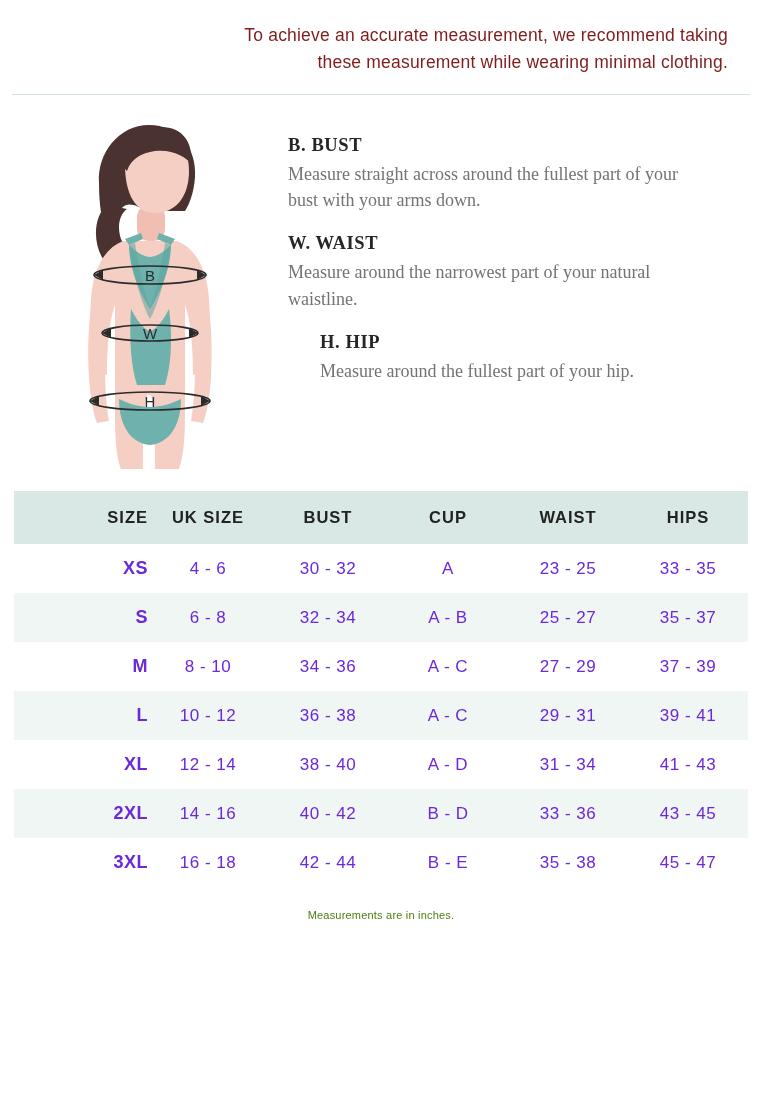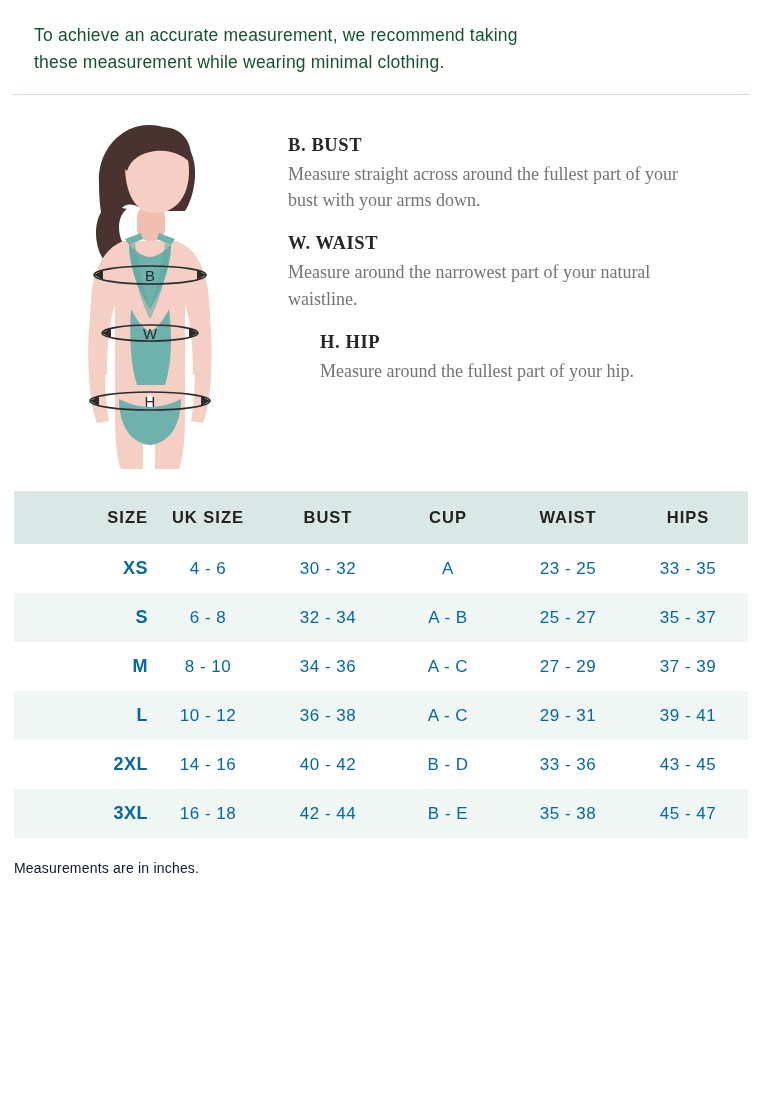--- a/index.html
+++ b/index.html
@@ -18,25 +18,25 @@
   .page {
     width: 762px;
     height: 1100px;
     position: relative;
     box-sizing: border-box;
   }
 
   
   .intro {
     padding: 22px 34px 0 34px;
-    text-align: left;
+    text-align: right;
     font-size: 17.5px;
     line-height: 1.55;
     letter-spacing: 0.2px;
-    color: #14532d;
+    color: #7f1d1d;
   }
   .intro p { margin: 0; }
 
   .divider {
     margin: 18px 12px 0 12px;
     height: 1px;
     background: #cfe0dd;
   }
 
   
@@ -92,40 +92,41 @@
     padding: 17px 0 17px 0;
   }
   table.size-table th.col-size,
   table.size-table td.col-size {
     text-align: right;
     padding-left: 26px;
     width: 108px;
   }
   table.size-table td {
     font-size: 17px;
-    color: #0369a1;
+    color: #6d28d9;
     padding: 14px 0;
     text-align: center;
     letter-spacing: 0.5px;
   }
   table.size-table td.col-size {
     font-weight: bold;
     font-size: 18px;
     letter-spacing: 0.5px;
   }
   table.size-table tbody tr:nth-child(even) {
     background: #eff6f4;
   }
   table.size-table tbody tr:nth-child(odd) {
     background: #ffffff;
   }
 
   .footnote {
-    font-size: 14px;
-    color: #0f172a;
+    text-align: center;
+    font-size: 11px;
+    color: #4d7c0f;
     margin-top: 22px;
     letter-spacing: 0.2px;
   }
 
   .fig-label {
     font-family: "Liberation Sans", sans-serif;
     font-size: 15px;
     fill: #2b2b2b;
   }
 </style>
@@ -245,20 +246,28 @@
         </tr>
         <tr>
           <td class="col-size">L</td>
           <td>10 - 12</td>
           <td>36 - 38</td>
           <td>A - C</td>
           <td>29 - 31</td>
           <td>39 - 41</td>
         </tr>
         <tr>
+          <td class="col-size">XL</td>
+          <td>12 - 14</td>
+          <td>38 - 40</td>
+          <td>A - D</td>
+          <td>31 - 34</td>
+          <td>41 - 43</td>
+        </tr>
+        <tr>
           <td class="col-size">2XL</td>
           <td>14 - 16</td>
           <td>40 - 42</td>
           <td>B - D</td>
           <td>33 - 36</td>
           <td>43 - 45</td>
         </tr>
         <tr>
           <td class="col-size">3XL</td>
           <td>16 - 18</td>

